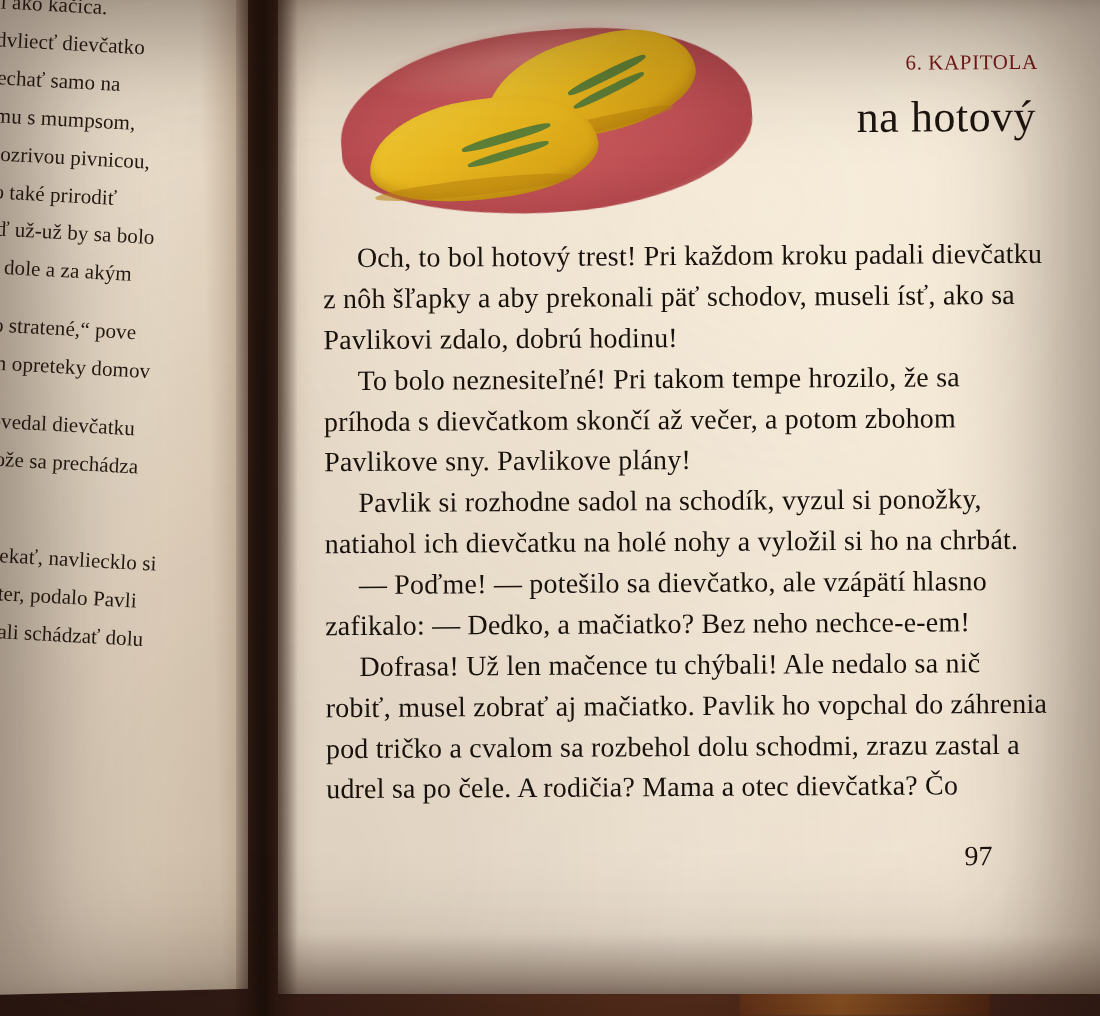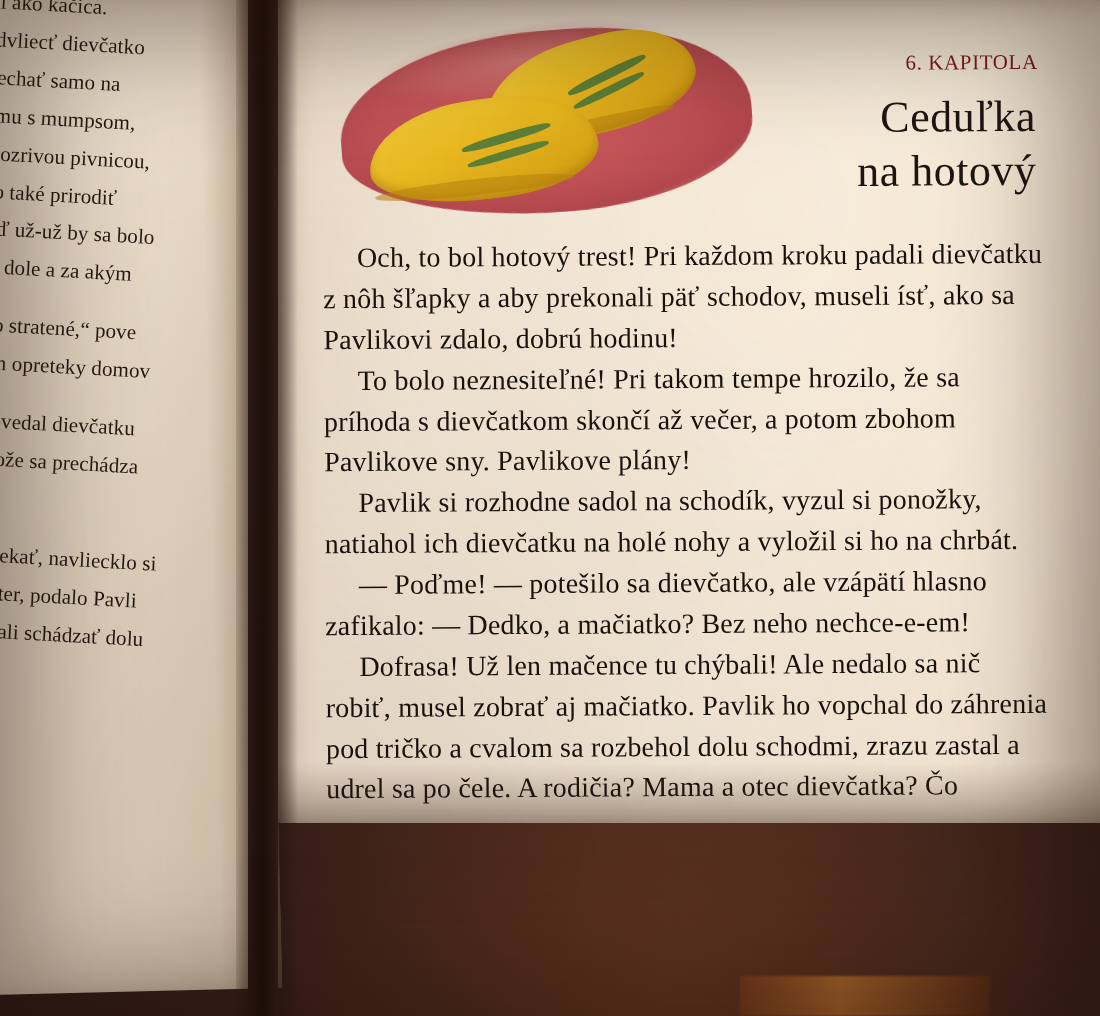--- a/index.html
+++ b/index.html
@@ -96,21 +96,21 @@
     background: linear-gradient(90deg,#3d2318,#1d100b 55%,#4a2c1c);
     z-index: 3;
   }
 
   
   .page-right {
     position: absolute;
     left: 262px;
     top: 0;
     width: 838px;
-    height: 823px;
+    height: 994px;
     background: linear-gradient(105deg,#d9c6b2 0%, #eadcc9 7%, #f3e8d8 24%, #f6ecdc 60%, #f1e4d2 88%, #e2d2bd 100%);
     z-index: 2;
     overflow: hidden;
     box-shadow: inset 26px 0 40px -18px rgba(60,35,20,.75);
   }
   .page-right-bottom-shadow {
     position: absolute;
     left: 0; bottom: 0;
     width: 100%; height: 60px;
     background: linear-gradient(180deg, rgba(0,0,0,0) 0%, rgba(60,35,20,.35) 100%);
@@ -302,21 +302,20 @@
           <div class="stripe s2"></div>
           <div class="slipper front"></div>
           <div class="sole a"></div>
           <div class="stripe s3"></div>
           <div class="stripe s4"></div>
         </div>
 
         <div class="chapter-number">6. KAPITOLA</div>
 
         <div class="chapter-title">
-          <span>Ceduľka</span>
           <span>na hotový</span>
         </div>
       </div>
 
       <div class="body-text">
         <p>Och, to bol hotový trest! Pri každom kroku padali dievčatku z nôh šľapky a aby prekonali päť schodov, museli ísť, ako sa Pavlikovi zdalo, dobrú hodinu!</p>
         <p>To bolo neznesiteľné! Pri takom tempe hrozilo, že sa príhoda s dievčatkom skončí až večer, a potom zbohom Pavlikove sny. Pavlikove plány!</p>
         <p>Pavlik si rozhodne sadol na schodík, vyzul si ponožky, natiahol ich dievčatku na holé nohy a vyložil si ho na chrbát.</p>
         <p>— Poďme! — potešilo sa dievčatko, ale vzápätí hlasno zafikalo: — Dedko, a mačiatko? Bez neho nechce-e-em!</p>
         <p>Dofrasa! Už len mačence tu chýbali! Ale nedalo sa nič robiť, musel zobrať aj mačiatko. Pavlik ho vopchal do záhrenia pod tričko a cvalom sa rozbehol dolu schodmi, zrazu zastal a udrel sa po čele. A rodičia? Mama a otec dievčatka? Čo</p>

